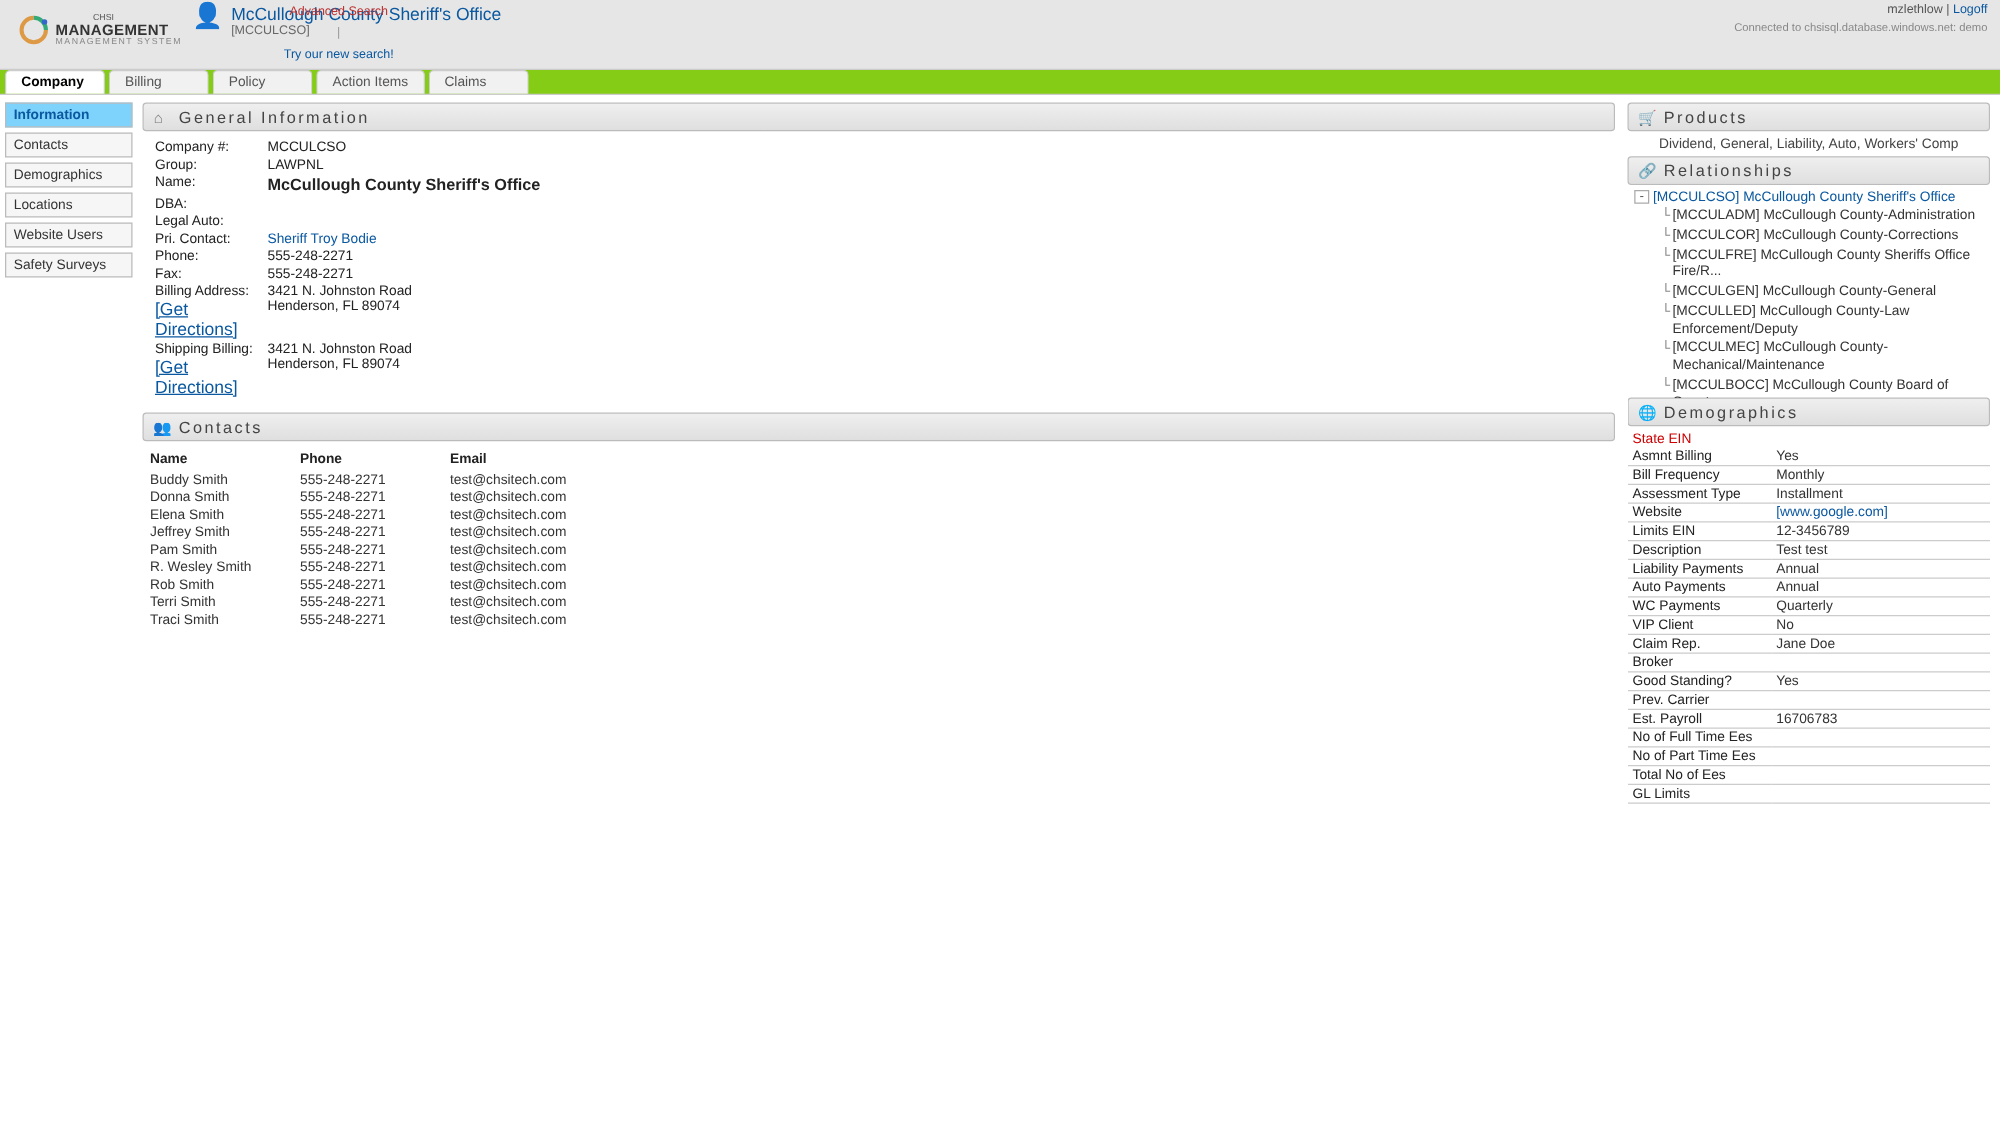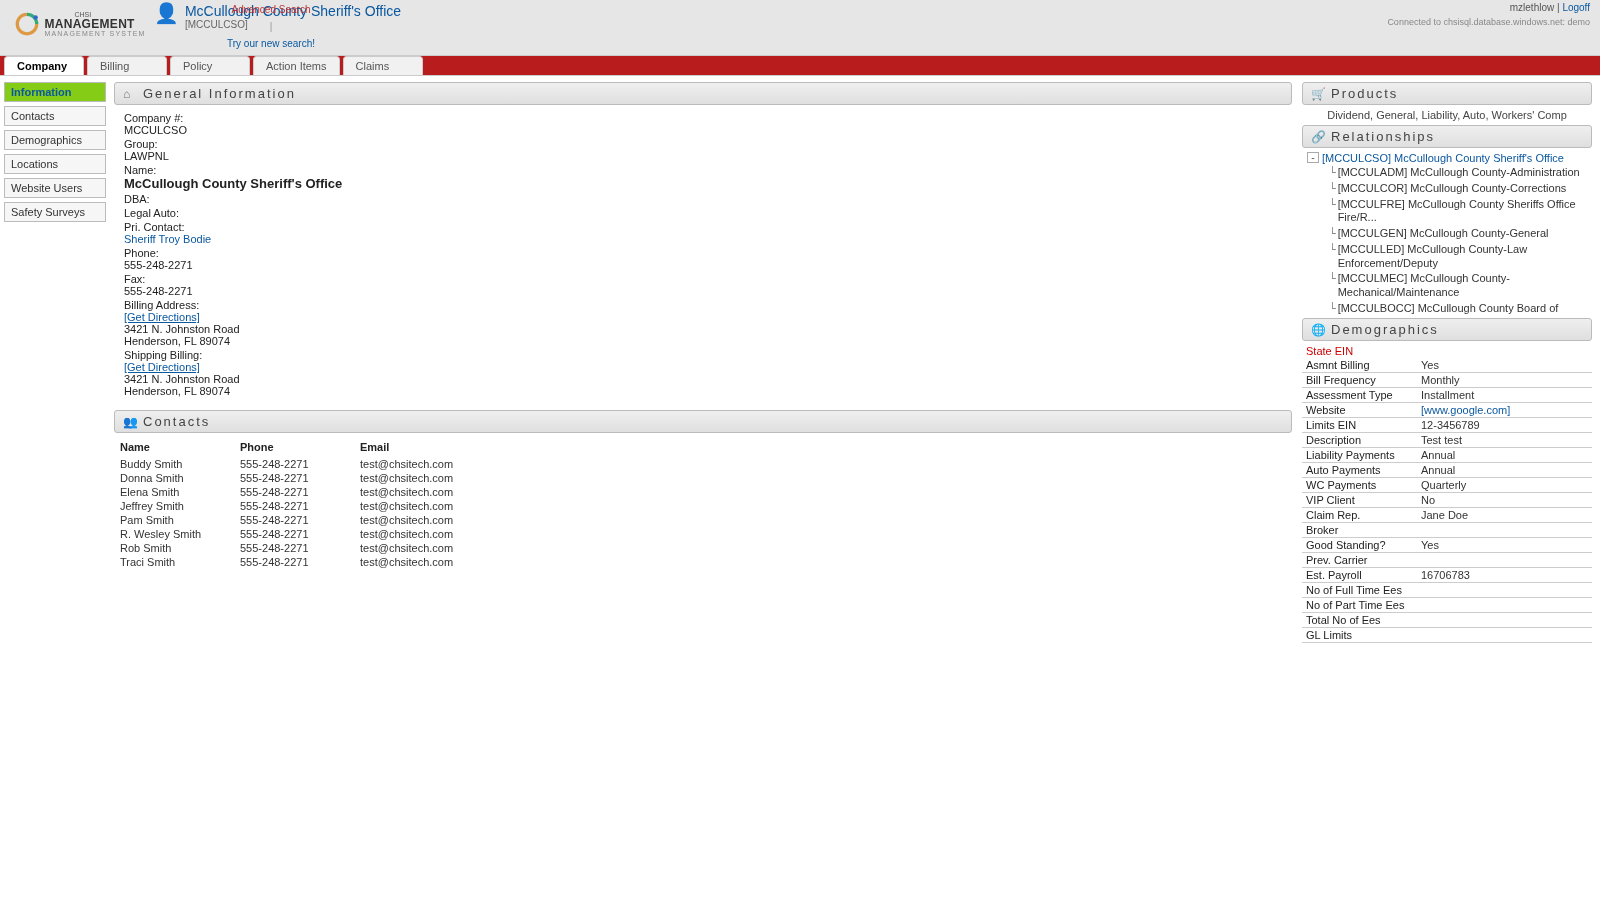--- a/index.html
+++ b/index.html
@@ -74,21 +74,21 @@
   right: 10px;
   top: 2px;
   text-align: right;
   font-size: 10px;
   color: #555;
 }
 .hdr-right a { color: #0a58a0; margin-top: 16px; }
 
 .tabs {
   display: flex;
-  background: #b91c1c;
+  background: #84cc16;
   border-bottom: 1px solid #ccc;
   padding-left: 4px;
 }
 .tab {
   border: 1px solid #ccc;
   border-bottom: none;
   border-radius: 4px 4px 0 0;
   padding: 3px 12px;
   margin-right: 3px;
   background: #f1f1f1;
@@ -111,21 +111,21 @@
   border: 1px solid #bbb;
   padding: 3px 6px;
   margin-bottom: 4px;
   font-size: 11px;
   background: #f6f6f6;
   cursor: pointer;
 }
 .side-item.active {
   color: #0a58a0;
   font-weight: bold;
-  background: #84cc16;
+  background: #7dd3fc;
 }
 
 .main {
   flex: 1;
   padding: 6px 8px 6px 4px;
   display: flex;
   gap: 10px;
 }
 .center-col { flex: 1; min-width: 0; }
 .right-col { width: 290px; }
@@ -143,25 +143,25 @@
   border-radius: 3px;
 }
 .panel-header .ph-icon { width: 14px; font-size: 12px; color: #777; letter-spacing: 0; }
 
 .gi-body {
   padding: 6px 4px 12px 10px;
   display: flex;
   gap: 40px;
 }
 .gi-left { width: 640px; }
-.gi-row { display: flex; padding: 1px 0; font-size: 11px; flex-direction: column; }
+.gi-row { display: flex; padding: 1px 0; font-size: 11px; }
 .gi-label { width: 90px; color: #222; }
 .gi-value { color: #222; }
 .gi-name-val { font-weight: bold; font-size: 13px; color: #222; }
-.gi-link { color: #0a58a0; font-size: 11px; text-decoration: underline; cursor: pointer; }
+.gi-link { color: #0a58a0; font-size: 14px; text-decoration: underline; cursor: pointer; }
 .gi-right { margin-left: auto; padding-right: 40px; }
 .gi-right .gi-row .gi-label { width: 70px; text-align: right; padding-right: 4px; }
 
 .contacts-table {
   width: 100%;
   border-collapse: collapse;
   font-size: 11px;
   margin-top: 4px;
 }
 .contacts-table th {
@@ -375,20 +375,25 @@
               <td>R. Wesley Smith</td>
               <td>555-248-2271</td>
               <td>test@chsitech.com</td>
             </tr>
             <tr>
               <td>Rob Smith</td>
               <td>555-248-2271</td>
               <td>test@chsitech.com</td>
             </tr>
             <tr>
+              <td>Terri Smith</td>
+              <td>555-248-2271</td>
+              <td>test@chsitech.com</td>
+            </tr>
+            <tr>
               <td>Traci Smith</td>
               <td>555-248-2271</td>
               <td>test@chsitech.com</td>
             </tr>
           </tbody>
       </table>
     </div>
 
     <div class="right-col">
       <div class="panel-header">

